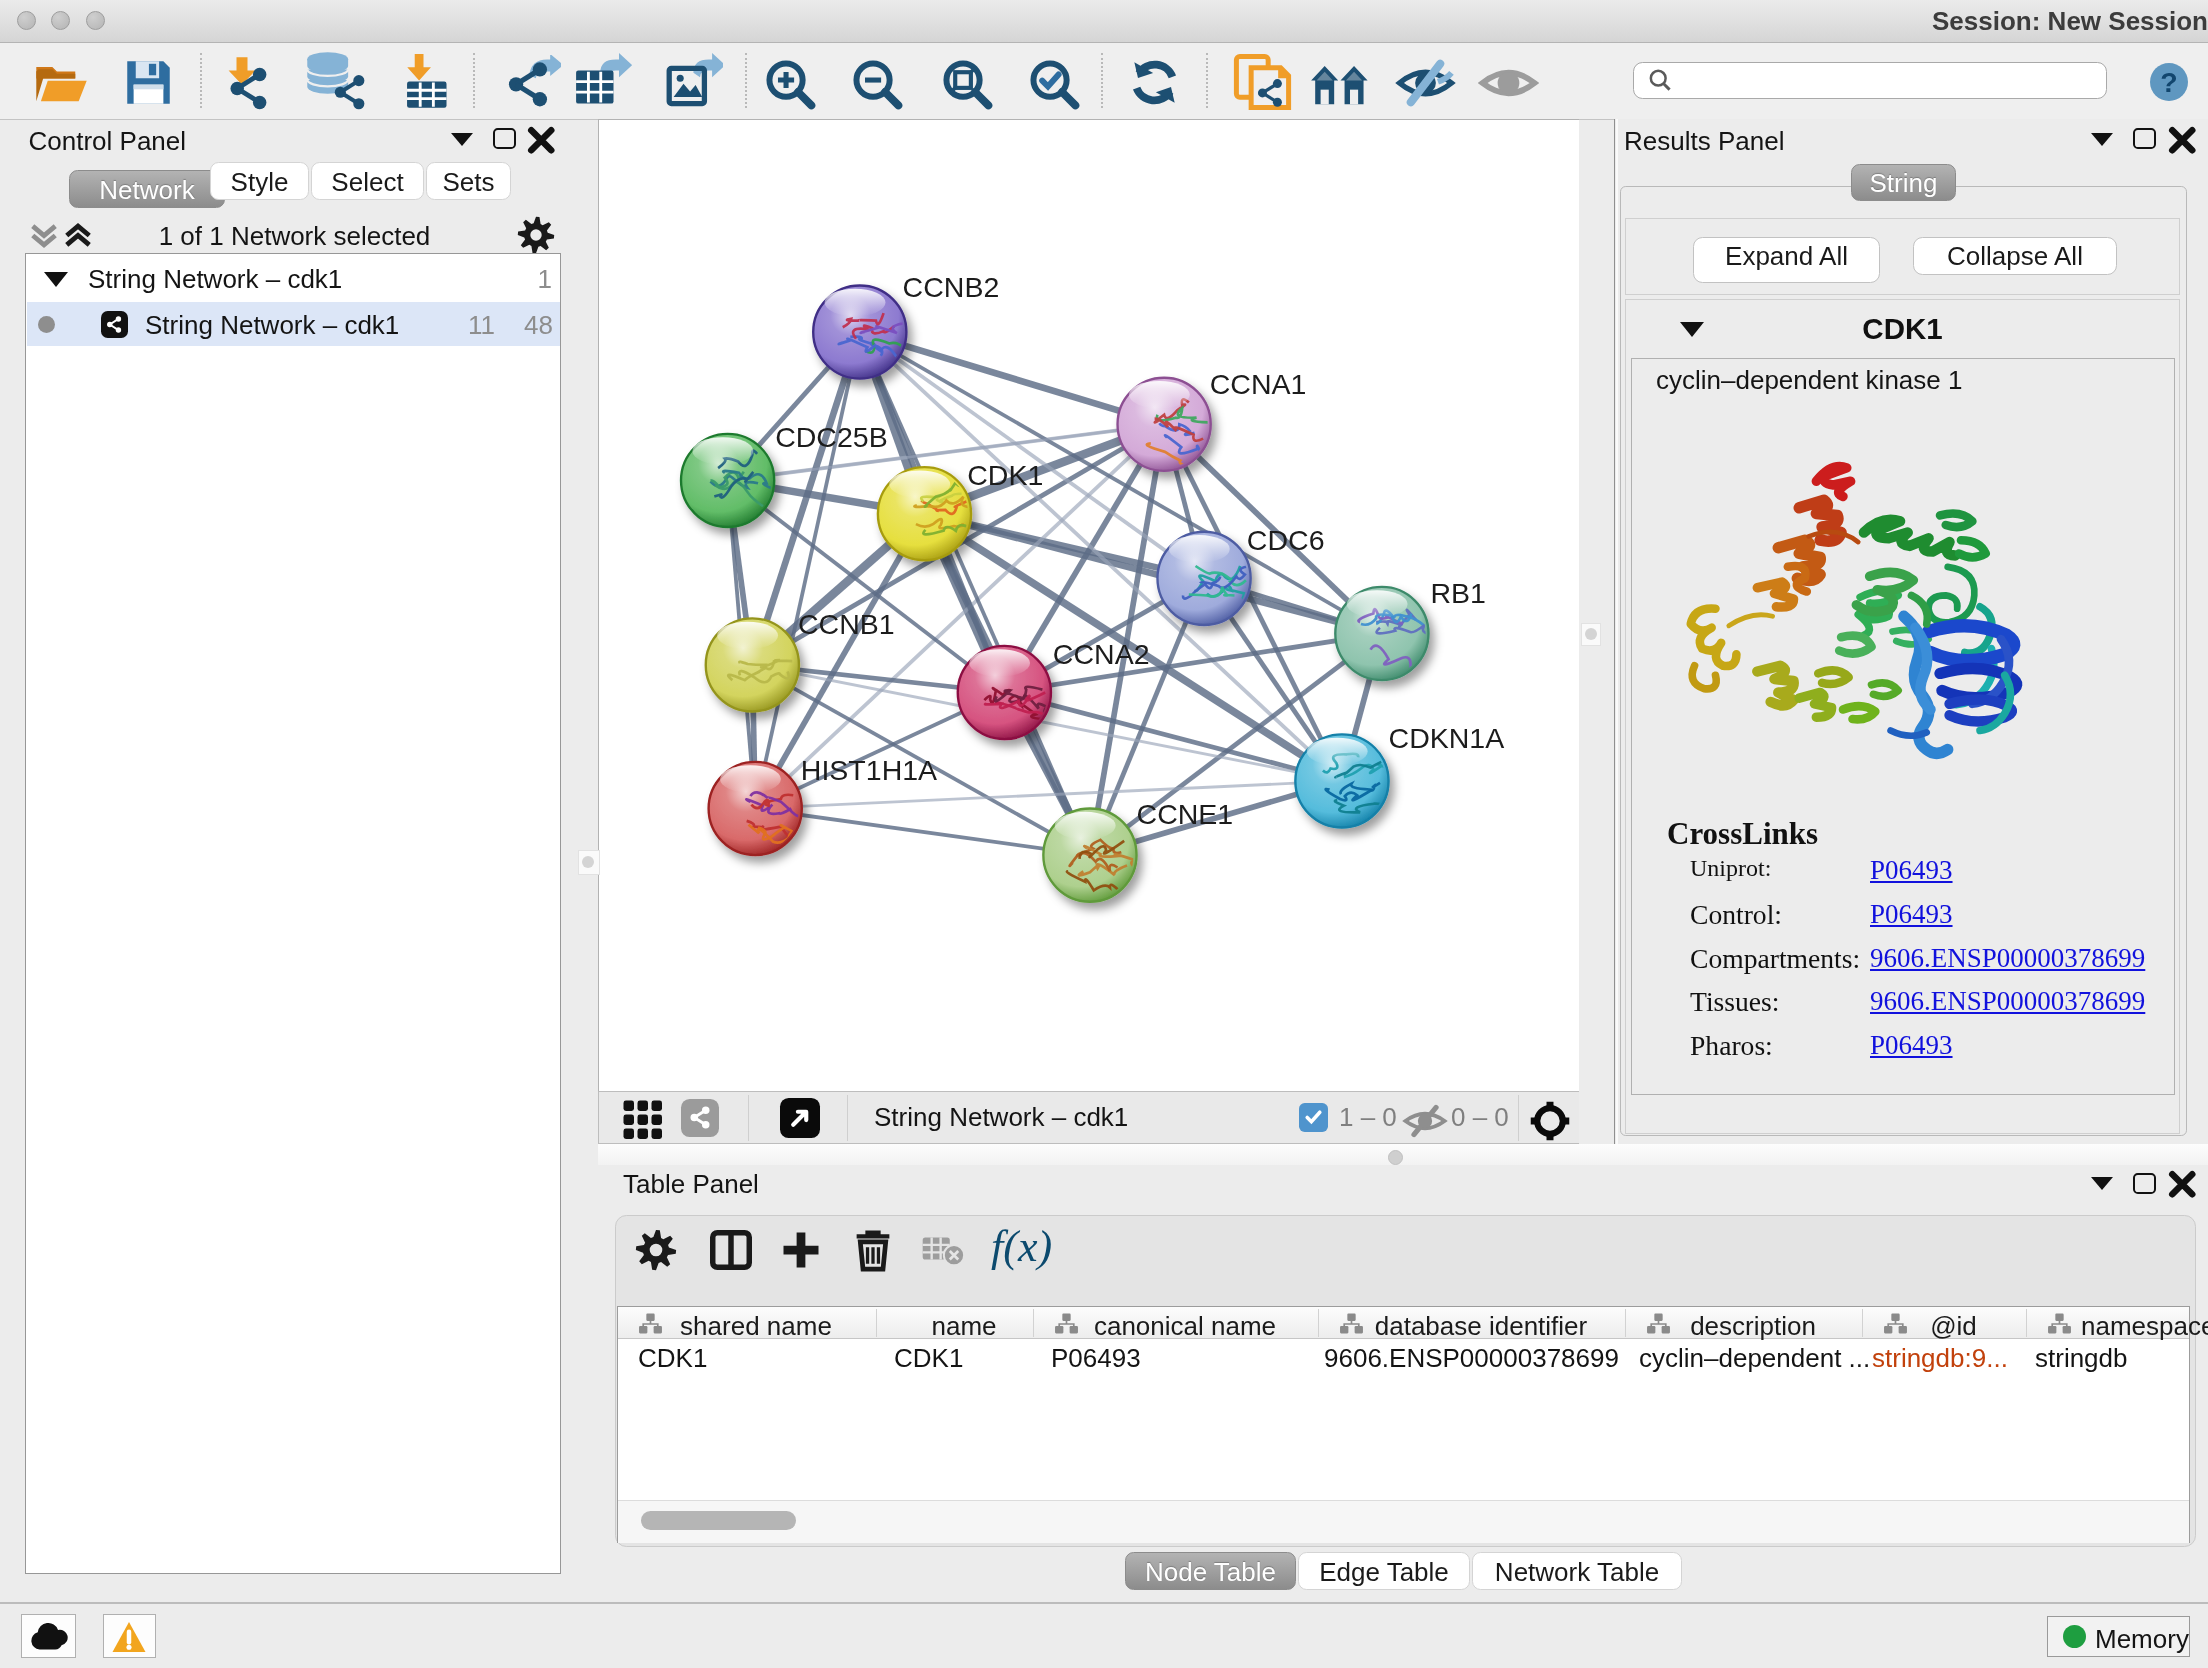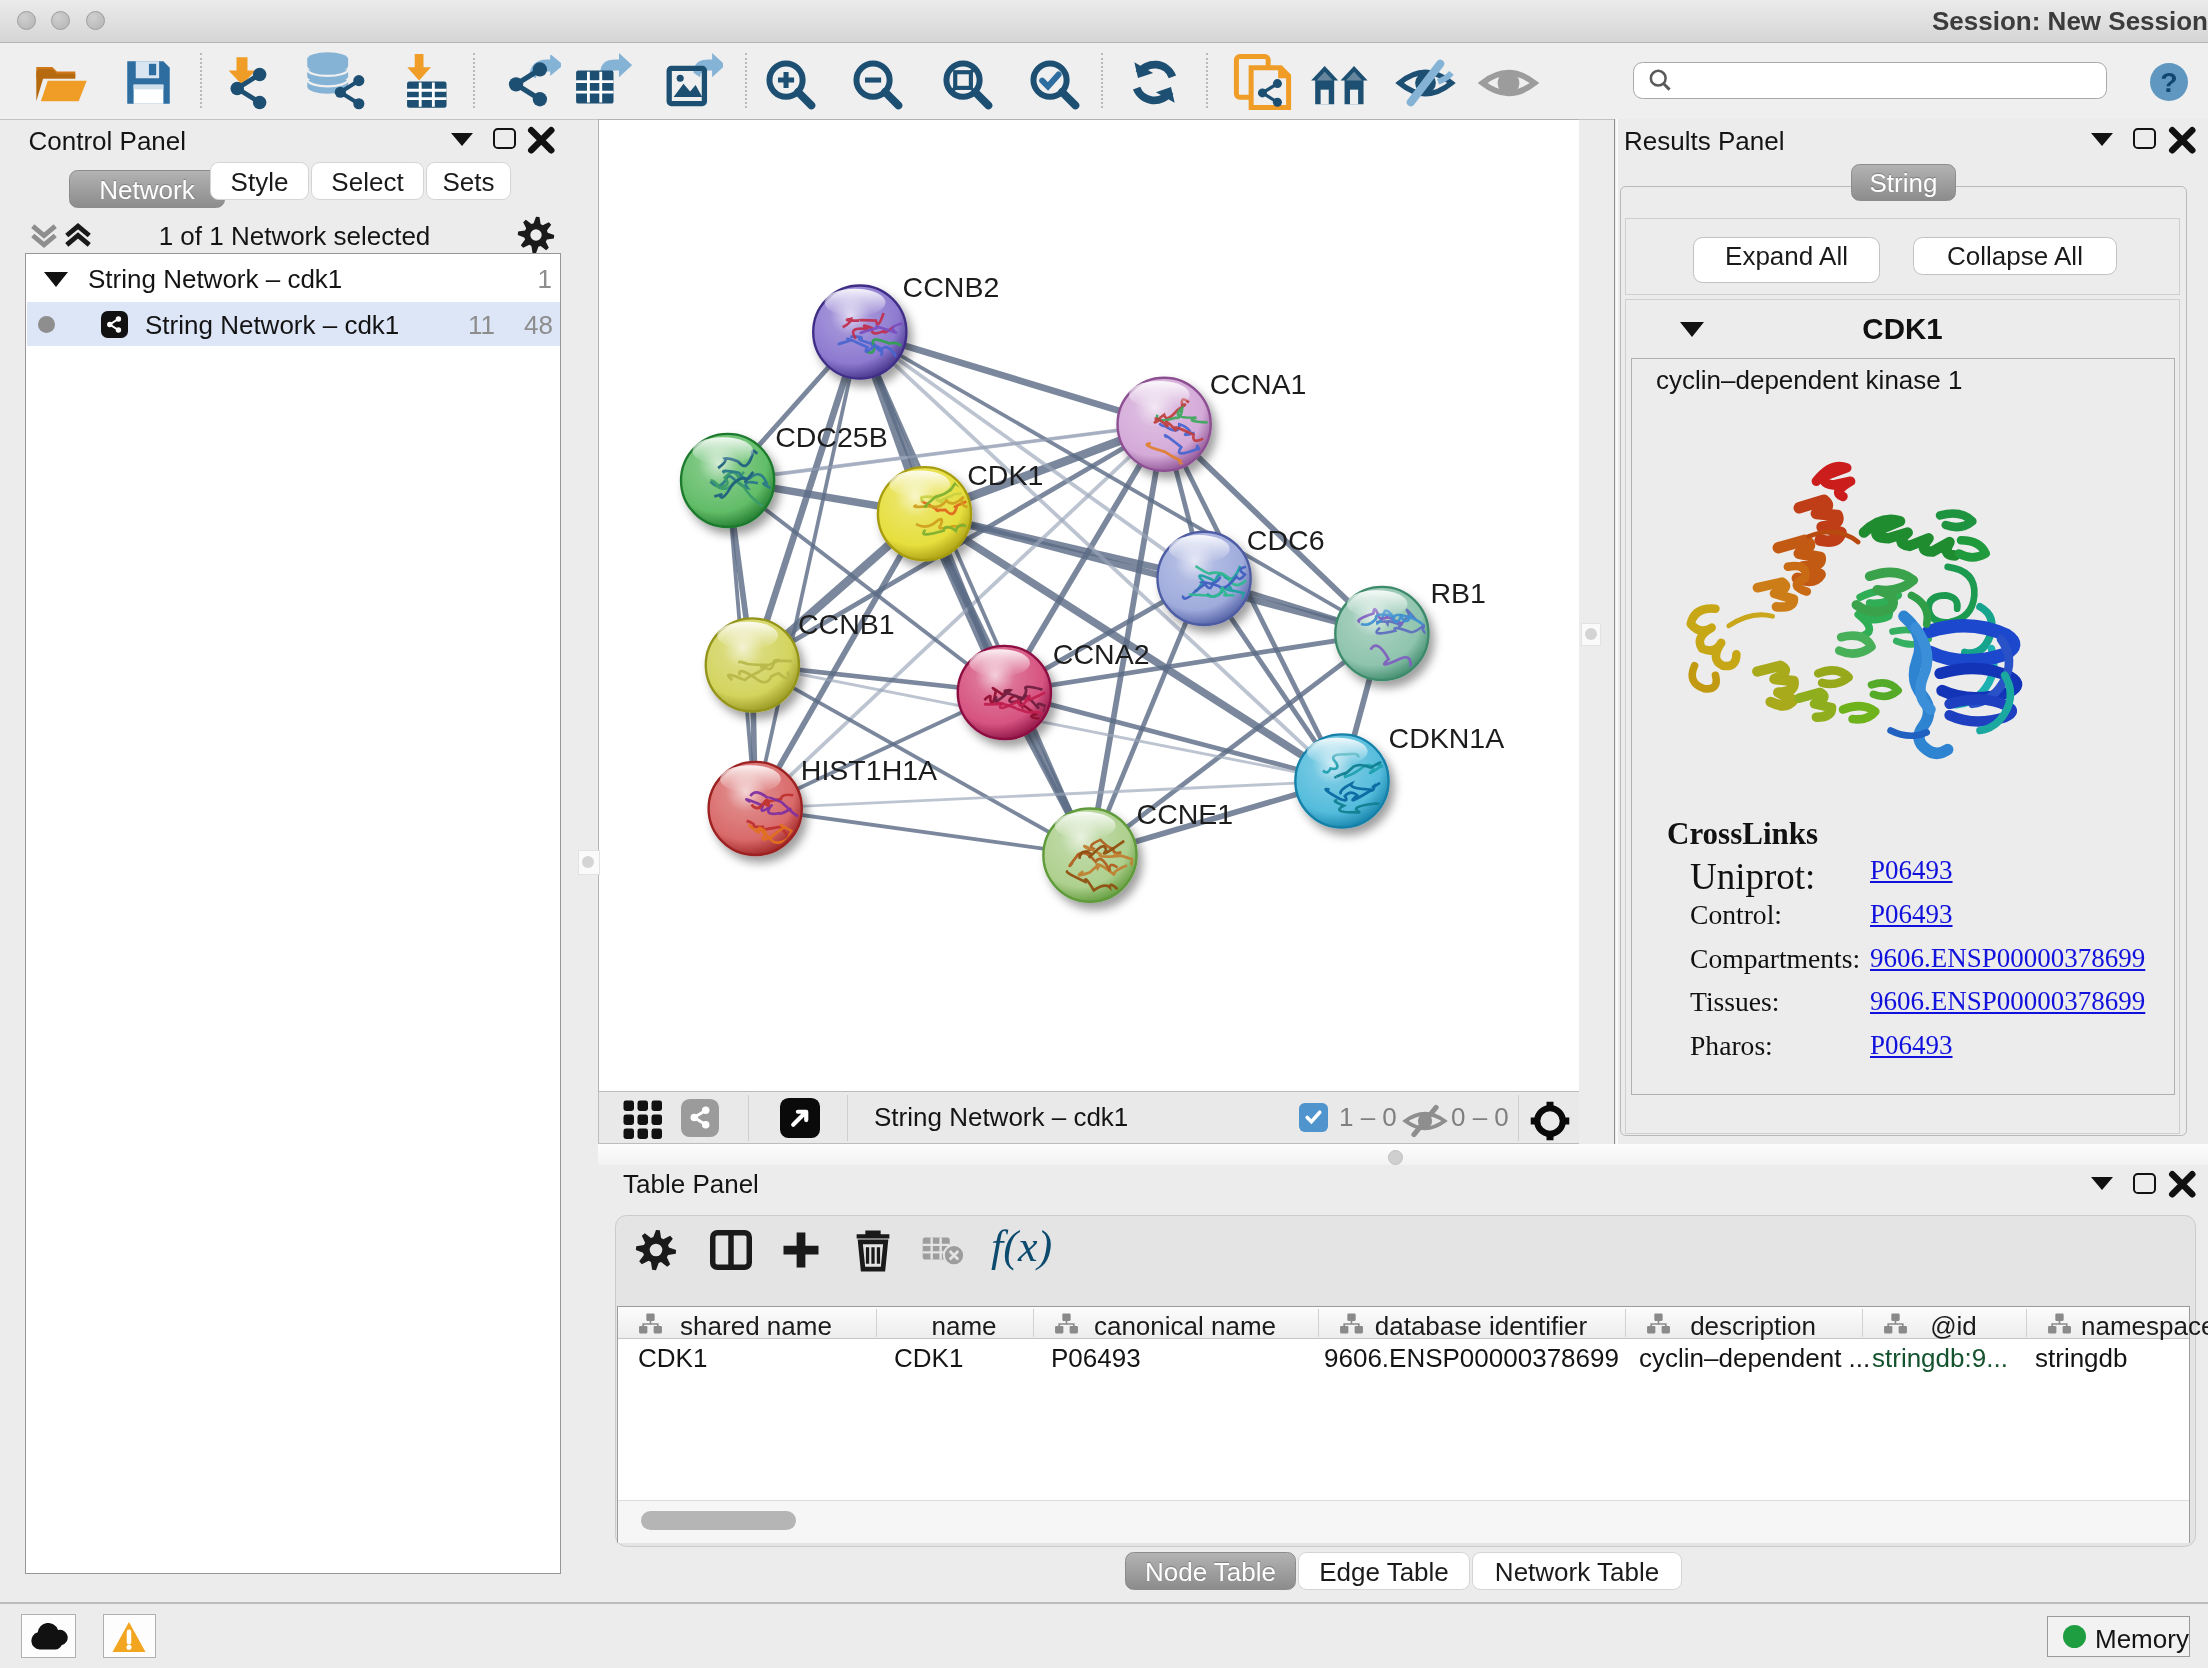--- a/index.html
+++ b/index.html
@@ -584,21 +584,21 @@
       <path d="M262 192 q20 26 8 52 q-8 20 8 34" stroke="#3b8ed8" stroke-width="11"></path>
       <path d="M298 272 q36 -10 60 2 q12 6 -2 12 q-32 10 -58 -2" stroke="#1d3fc0" stroke-width="11"></path>
       <path d="M356 242 q12 20 0 40 q-10 16 -26 18" stroke="#1aa8a0" stroke-width="8"></path>
       <path d="M128 128 q22 -4 18 12 q-18 8 2 14" stroke="#c96a14" stroke-width="9"></path>
       <path d="M160 240 q20 -8 32 4 q-12 10 -28 6" stroke="#97a81a" stroke-width="9"></path>
       <path d="M216 252 q18 -6 28 6 q-12 10 -26 4" stroke="#55aa28" stroke-width="8"></path>
       <path d="M310 100 q20 0 26 14 q-14 8 -28 0" stroke="#1f9a3c" stroke-width="9"></path>
     </g>
   </svg>
 <div class="a" style="left:1667px;top:816px;font-family:'Liberation Serif',serif;font-weight:700;font-size:31px;color:#111">CrossLinks</div>
-<div class="a" style="left:1690px;top:855px;font-family:'Liberation Serif',serif;font-size:37px;color:#111">Uniprot:</div>
+<div class="a" style="left:1690px;top:855px;font-family:'Liberation Serif',serif;font-size:24px;color:#111">Uniprot:</div>
 <div class="a lnk" style="left:1870px;top:855px;font-family:'Liberation Serif',serif;font-size:27px;white-space:nowrap">P06493</div>
 <div class="a" style="left:1690px;top:899px;font-family:'Liberation Serif',serif;font-size:27.6px;color:#111">Control:</div>
 <div class="a lnk" style="left:1870px;top:899px;font-family:'Liberation Serif',serif;font-size:27px;white-space:nowrap">P06493</div>
 <div class="a" style="left:1690px;top:943px;font-family:'Liberation Serif',serif;font-size:27.6px;color:#111">Compartments:</div>
 <div class="a lnk" style="left:1870px;top:943px;font-family:'Liberation Serif',serif;font-size:27px;white-space:nowrap">9606.ENSP00000378699</div>
 <div class="a" style="left:1690px;top:986px;font-family:'Liberation Serif',serif;font-size:27.6px;color:#111">Tissues:</div>
 <div class="a lnk" style="left:1870px;top:986px;font-family:'Liberation Serif',serif;font-size:27px;white-space:nowrap">9606.ENSP00000378699</div>
 <div class="a" style="left:1690px;top:1030px;font-family:'Liberation Serif',serif;font-size:27.6px;color:#111">Pharos:</div>
 <div class="a lnk" style="left:1870px;top:1030px;font-family:'Liberation Serif',serif;font-size:27px;white-space:nowrap">P06493</div>
 <div class="ttl a" style="left:623px;top:1169px">Table Panel</div>
@@ -693,21 +693,21 @@
       <rect x="15" y="13" width="8" height="7" rx="1"></rect>
       <path d="M12 8 v3 M5 13 v-2 h14 v2 M12 9 v2" stroke="#8a8a8a" stroke-width="1.6" fill="none"></path>
     </g>
   </svg>
 <div class="a" style="left:2081px;top:1311px;font-size:26px;color:#1a1a1a">namespace</div>
 <div class="a" style="left:638px;top:1343px;font-size:26px;color:#141414">CDK1</div>
 <div class="a" style="left:894px;top:1343px;font-size:26px;color:#141414">CDK1</div>
 <div class="a" style="left:1051px;top:1343px;font-size:26px;color:#141414">P06493</div>
 <div class="a" style="left:1324px;top:1343px;font-size:26px;color:#141414">9606.ENSP00000378699</div>
 <div class="a" style="left:1639px;top:1343px;font-size:26px;color:#141414">cyclin–dependent ...</div>
-<div class="a" style="left:1872px;top:1343px;font-size:26px;color:#14532d">stringdb:9...</div>
+<div class="a" style="left:1872px;top:1343px;font-size:26px;color:#c2410c">stringdb:9...</div>
 <div class="a" style="left:2035px;top:1343px;font-size:26px;color:#141414">stringdb</div>
 <div class="a" style="left:618px;top:1500px;width:1571px;height:42px;background:#f6f6f6;border-top:1px solid #dcdcdc"></div>
 <div class="a" style="left:641px;top:1511px;width:155px;height:19px;border-radius:9.5px;background:#b5b5b5"></div>
 <div class="tab tabsel a" style="left:1125px;top:1552px;width:171px;height:38px;line-height:38px">Node Table</div>
 <div class="tab a" style="left:1298px;top:1552px;width:172px;height:38px;line-height:38px">Edge Table</div>
 <div class="tab a" style="left:1472px;top:1552px;width:210px;height:38px;line-height:38px">Network Table</div>
 <div class="a" style="left:0;top:1602px;width:2208px;height:1.9px;background:#bcbcbc"></div>
 <div class="a" style="left:21px;top:1614px;width:55px;height:44px;background:#fdfdfd;border:1px solid #b0b0b0;box-sizing:border-box"></div>
 <svg class="a" style="left:28.5px;top:1623px" width="42" height="28.5" viewBox="0 0 24 15">
     <path d="M6 14.5 a5 5 0 0 1 -1 -9.8 a6 6 0 0 1 11.6 -1.4 a4.5 4.5 0 0 1 2 8.8 a4 4 0 0 1 -3.6 2.4 z" fill="#111"></path>

